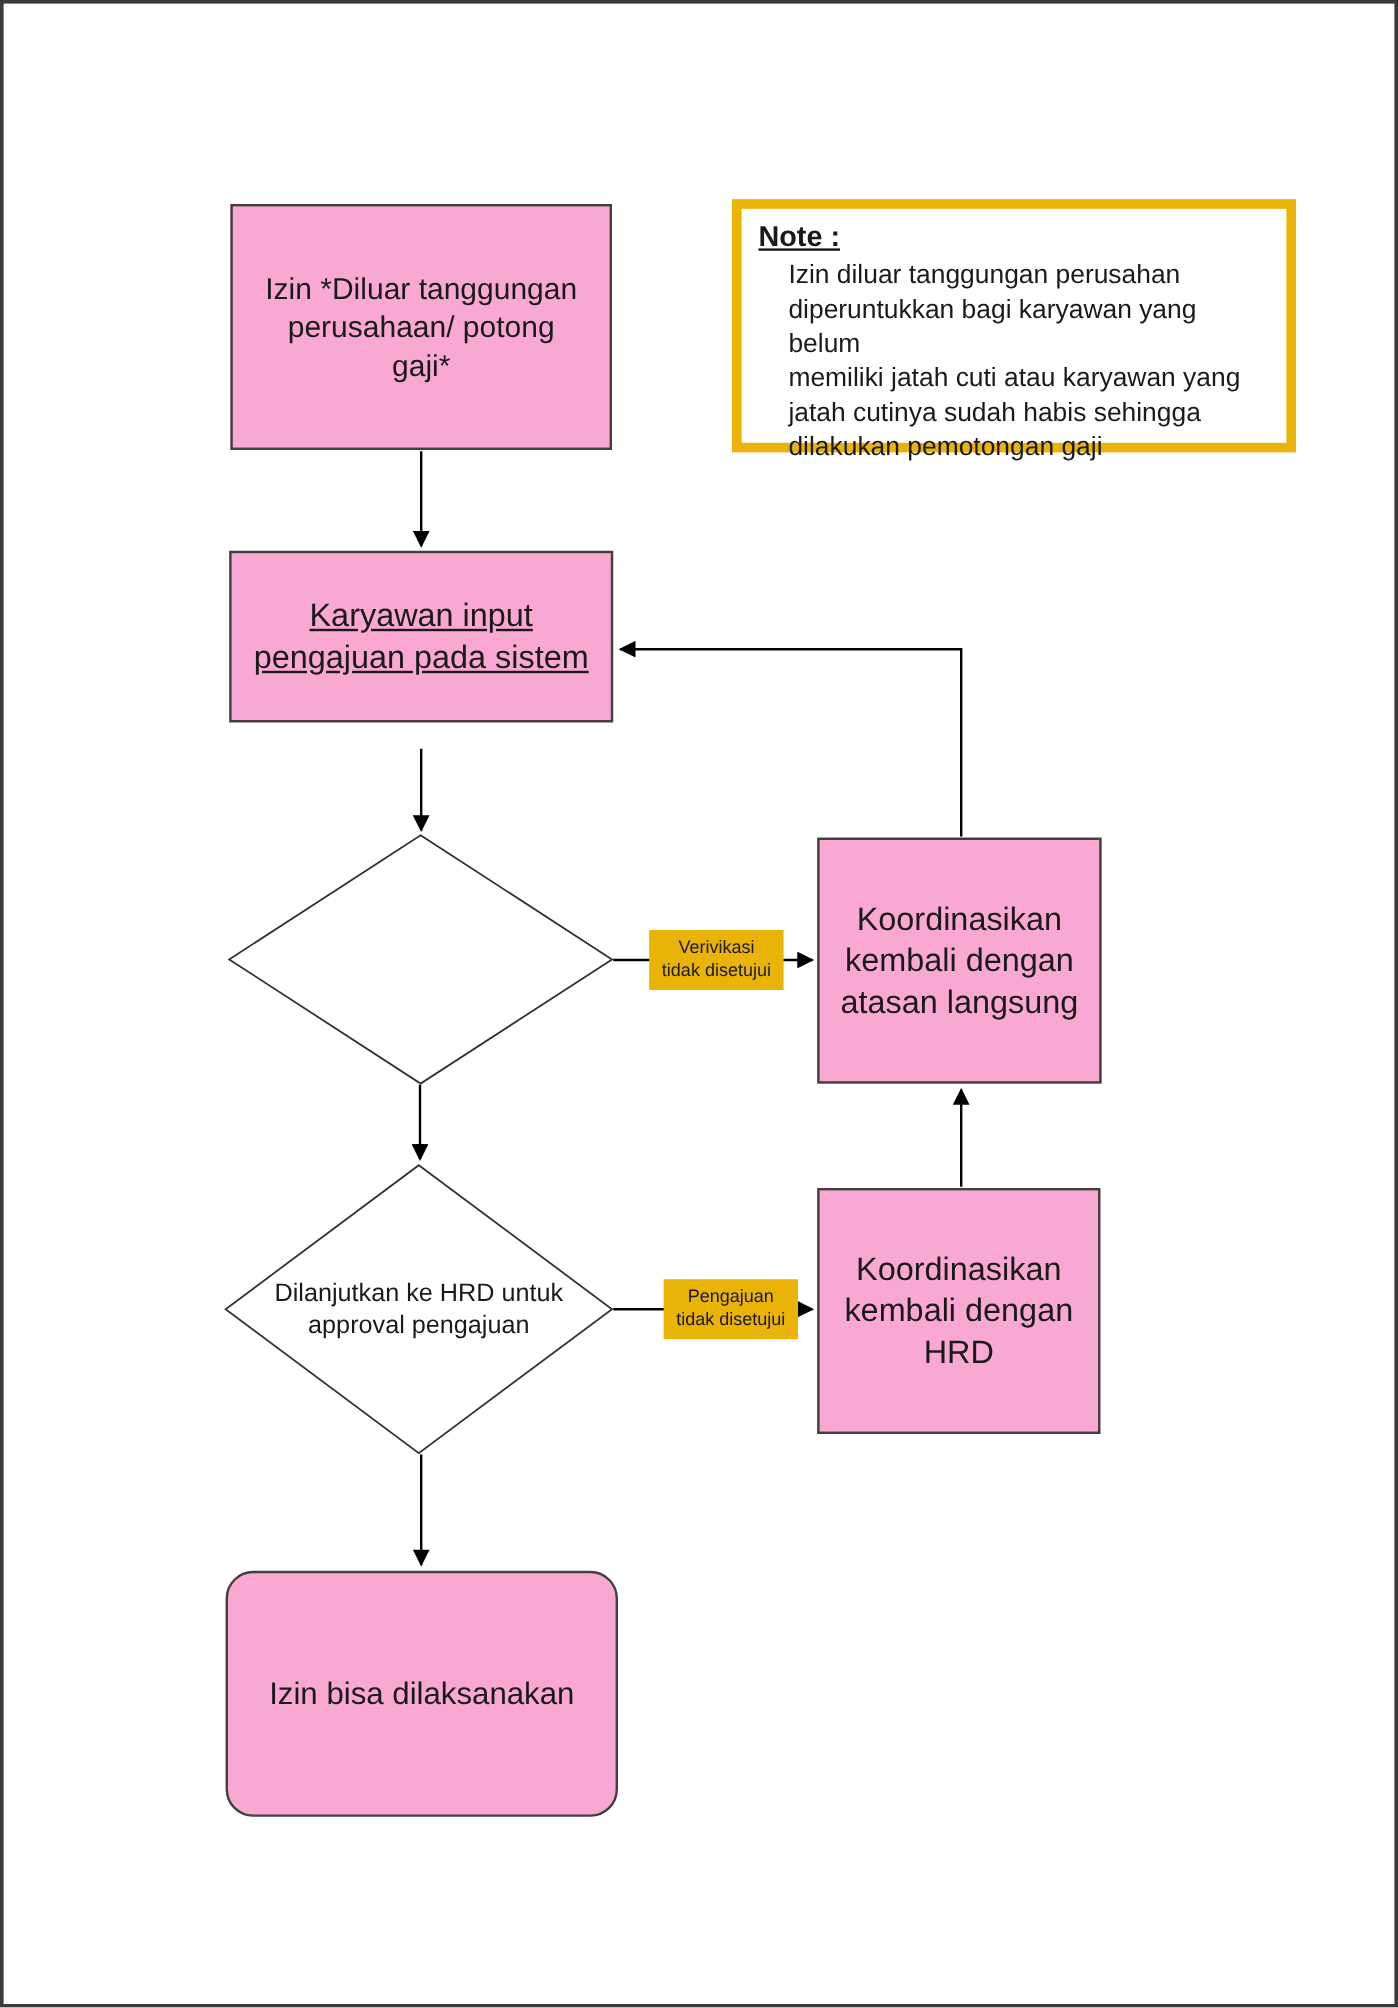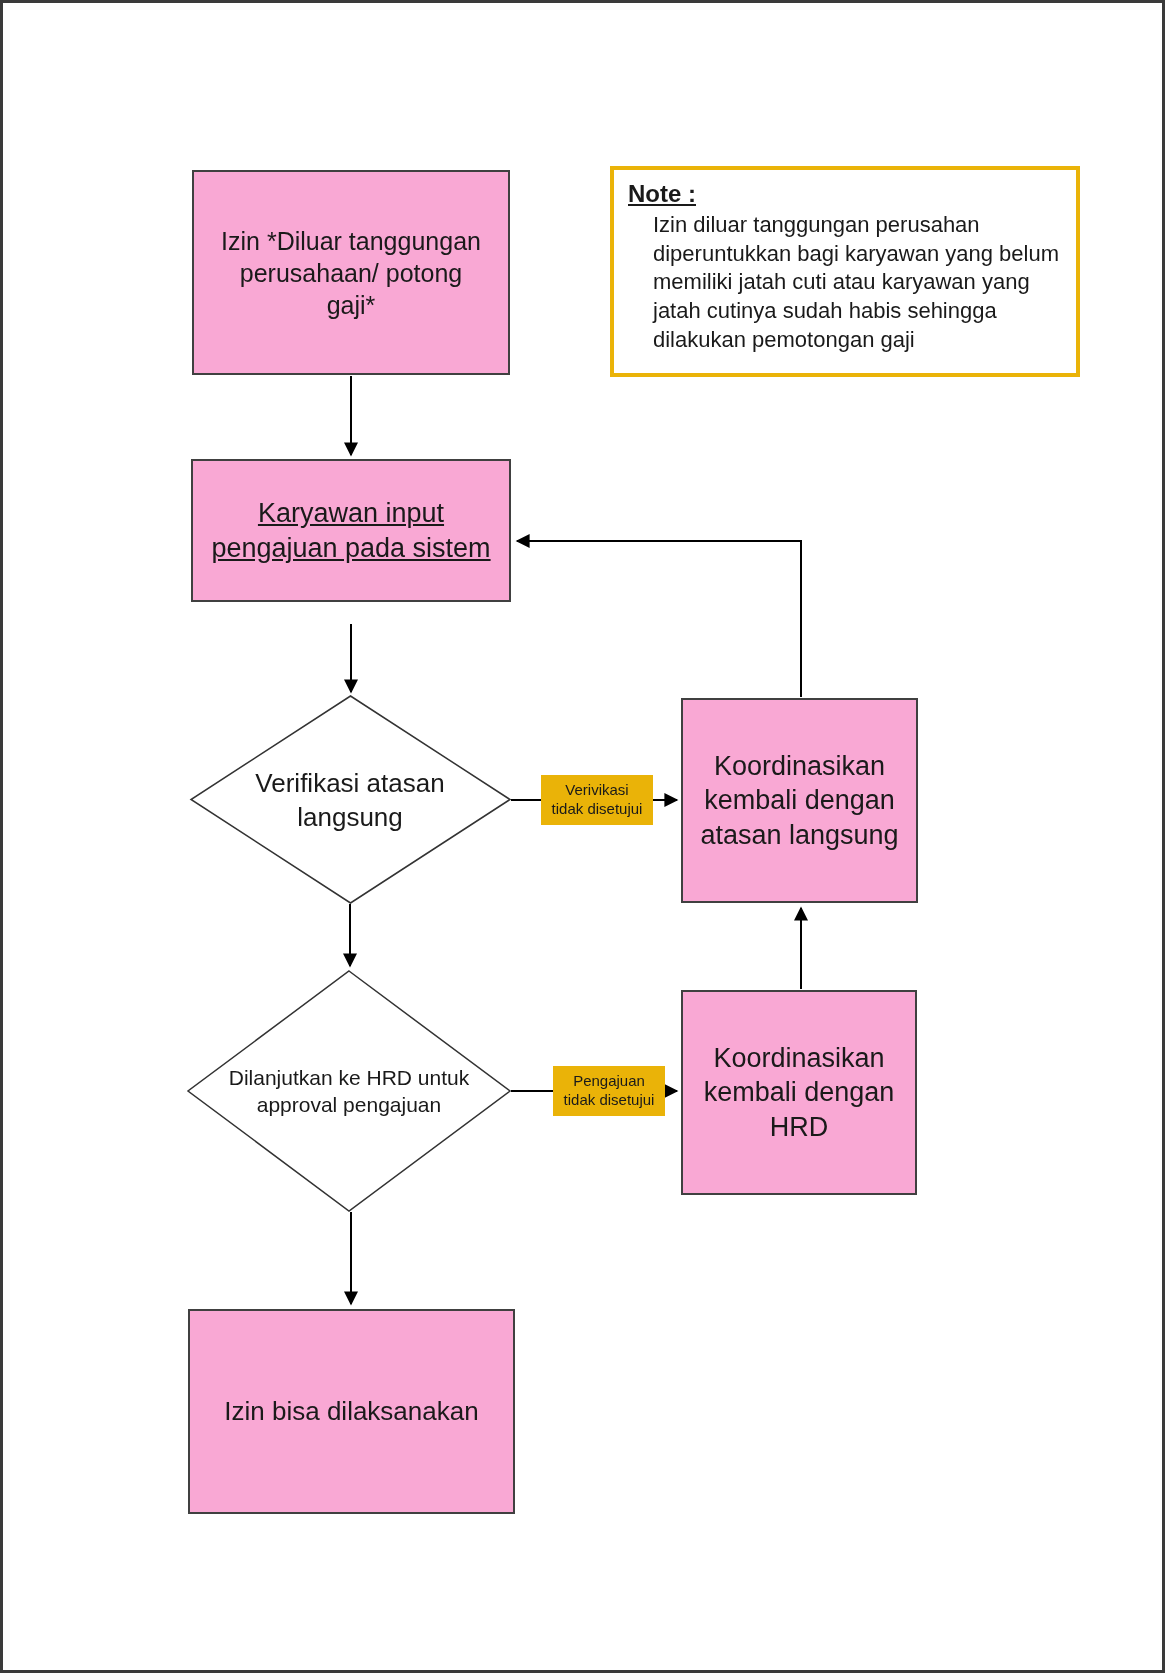--- a/index.html
+++ b/index.html
@@ -50,40 +50,40 @@
     text-align: center;
     white-space: pre-line;
     font-size: 15px;
     line-height: 1.25;
     color: #1a1a1a;
   }
   .note-box {
     position: absolute;
     box-sizing: border-box;
     background: #ffffff;
-    border: 4px solid #eab308;
+    border: 8px solid #eab308;
     padding: 8px 12px 8px 14px;
     line-height: 1.3;
   }
   .note-title {
     font-weight: bold;
     text-decoration: underline;
     font-size: 24px;
     margin-bottom: 2px;
   }
   .note-body {
     font-size: 22px;
     white-space: pre-line;
     margin-left: 25px;
   }
   .fs-box { font-size: 25px; }
   .fs-box2 { font-size: 27px; }
   .fs-d1 { font-size: 26px; }
   .fs-d2 { font-size: 21px; }
-  .fs-end { font-size: 26px; }
+  .fs-end { font-size: 26px; border-radius: 23px; }
 </style>
 </head>
 <body>
 
 <div class="page">
 
   <svg class="edges" viewBox="0 0 1165 1673" xmlns="http://www.w3.org/2000/svg">
     <defs>
       <marker id="arr" viewBox="0 0 10 10" refX="9" refY="5" markerWidth="9" markerHeight="7" orient="auto-start-reverse">
         <path d="M0,0 L10,5 L0,10 z" fill="#000000"></path>
@@ -116,22 +116,20 @@
 memiliki jatah cuti atau karyawan yang
 jatah cutinya sudah habis sehingga
 dilakukan pemotongan gaji</div>
   </div>
 
   <div class="node fs-box2" style="left:188px; top:456px; width:320px; height:143px;text-decoration:underline;">
     <span class="node-label">Karyawan input
 pengajuan pada sistem</span>
   </div>
 
-  <div class="diamond-text fs-d1" style="left:207px; top:745px; width:280px; height:105px;">Verifikasi atasan
-langsung</div>
 
   <div class="node fs-box2" style="left:678px; top:695px; width:237px; height:205px;">
     <span class="node-label">Koordinasikan
 kembali dengan
 atasan langsung</span>
   </div>
 
   <div class="diamond-text fs-d2" style="left:206px; top:1048px; width:280px; height:80px;">Dilanjutkan ke HRD untuk
 approval pengajuan</div>
 

